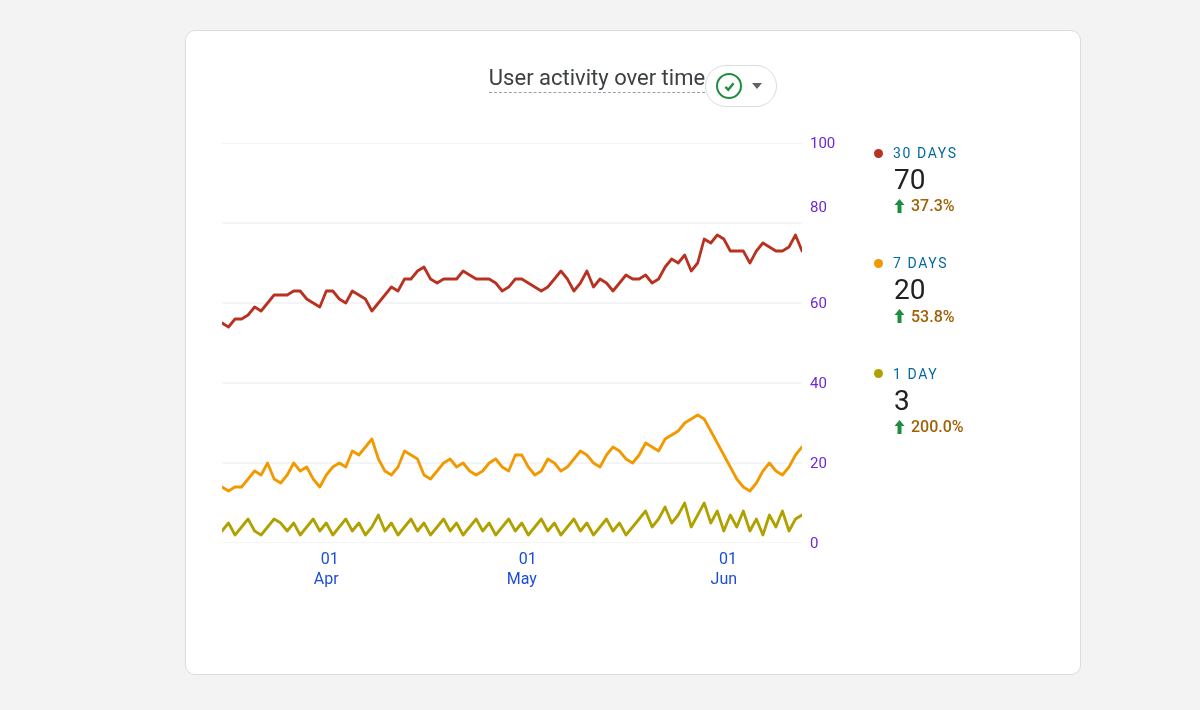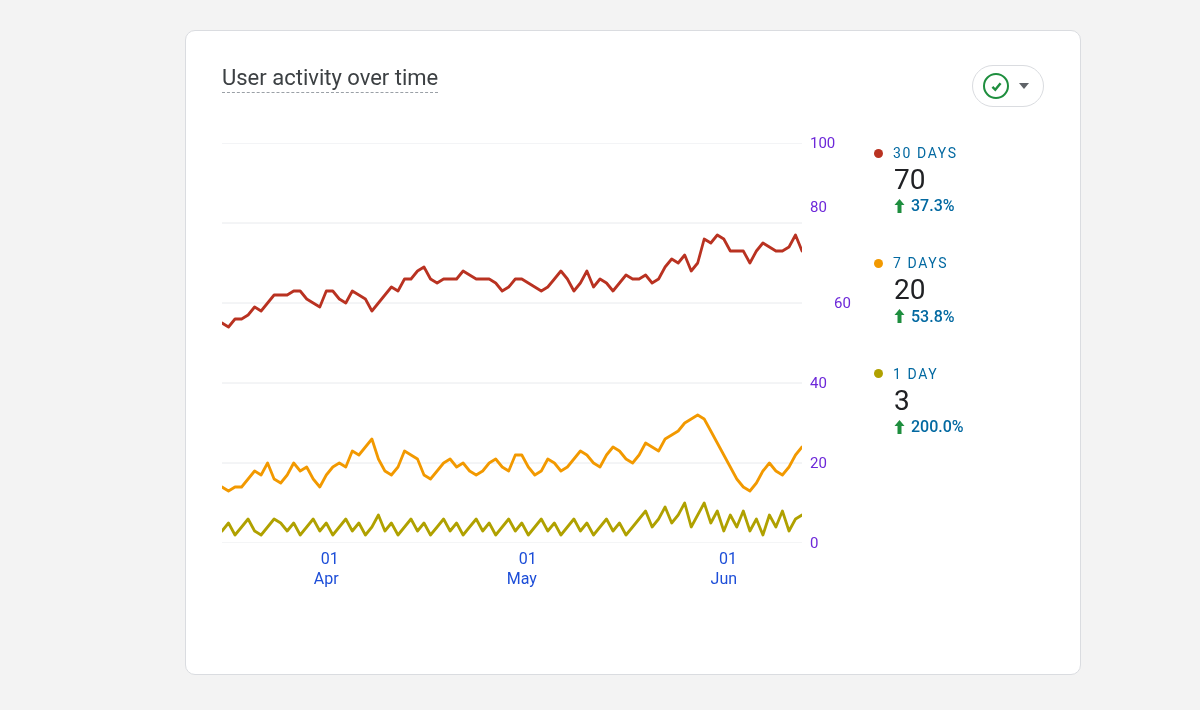--- a/index.html
+++ b/index.html
@@ -19,21 +19,21 @@
     width: 896px;
     height: 645px;
     background: #ffffff;
     border: 1px solid #dadce0;
     border-radius: 10px;
     box-sizing: border-box;
     padding: 34px 36px 24px 36px;
   }
   .card-header {
     display: flex;
-    justify-content: space-between;
+    justify-content: center;
     align-items: flex-start;
   }
   .title {
     font-size: 22px;
     color: #3c4043;
     border-bottom: 1px dashed #9aa0a6;
     padding-bottom: 2px;
   }
   .status-btn {
     display: inline-flex;
@@ -149,21 +149,21 @@
     font-weight: 400;
     color: #202124;
     margin: 4px 0 2px 20px;
     line-height: 1.05;
   }
   .legend-delta {
     display: flex;
     align-items: center;
     gap: 6px;
     font-size: 16px;
-    color: #0369a1;
+    color: #a16207;
     margin-left: 20px;
     font-weight: 500;
   }
   .legend-delta svg {
     width: 11px; height: 14px;
     fill: #1e8e3e;
   }
 </style>
 </head>
 <body>
@@ -198,21 +198,21 @@
         <g id="series-g">
             <polyline points="0.0,180.0 6.5,184.0 13.0,176.0 19.6,176.0 26.1,172.0 32.6,164.0 39.1,168.0 45.6,160.0 52.1,152.0 58.7,152.0 65.2,152.0 71.7,148.0 78.2,148.0 84.7,156.0 91.2,160.0 97.8,164.0 104.3,148.0 110.8,148.0 117.3,156.0 123.8,160.0 130.3,148.0 136.9,152.0 143.4,156.0 149.9,168.0 156.4,160.0 162.9,152.0 169.4,144.0 176.0,148.0 182.5,136.0 189.0,136.0 195.5,128.0 202.0,124.0 208.5,136.0 215.1,140.0 221.6,136.0 228.1,136.0 234.6,136.0 241.1,128.0 247.6,132.0 254.2,136.0 260.7,136.0 267.2,136.0 273.7,140.0 280.2,148.0 286.7,144.0 293.3,136.0 299.8,136.0 306.3,140.0 312.8,144.0 319.3,148.0 325.8,144.0 332.4,136.0 338.9,128.0 345.4,136.0 351.9,148.0 358.4,140.0 364.9,128.0 371.5,144.0 378.0,136.0 384.5,140.0 391.0,148.0 397.5,140.0 404.0,132.0 410.6,136.0 417.1,136.0 423.6,132.0 430.1,140.0 436.6,136.0 443.1,124.0 449.7,116.0 456.2,120.0 462.7,112.0 469.2,128.0 475.7,120.0 482.2,96.0 488.8,100.0 495.3,92.0 501.8,96.0 508.3,108.0 514.8,108.0 521.3,108.0 527.9,120.0 534.4,108.0 540.9,100.0 547.4,104.0 553.9,108.0 560.4,108.0 567.0,104.0 573.5,92.0 580.0,108.0" class="series" stroke="#b93221"></polyline>
             <polyline points="0.0,344.0 6.5,348.0 13.0,344.0 19.6,344.0 26.1,336.0 32.6,328.0 39.1,332.0 45.6,320.0 52.1,336.0 58.7,340.0 65.2,332.0 71.7,320.0 78.2,328.0 84.7,324.0 91.2,336.0 97.8,344.0 104.3,332.0 110.8,324.0 117.3,320.0 123.8,324.0 130.3,308.0 136.9,312.0 143.4,304.0 149.9,296.0 156.4,316.0 162.9,328.0 169.4,332.0 176.0,324.0 182.5,308.0 189.0,312.0 195.5,316.0 202.0,332.0 208.5,336.0 215.1,328.0 221.6,320.0 228.1,316.0 234.6,324.0 241.1,320.0 247.6,328.0 254.2,332.0 260.7,328.0 267.2,320.0 273.7,316.0 280.2,324.0 286.7,328.0 293.3,312.0 299.8,312.0 306.3,324.0 312.8,332.0 319.3,328.0 325.8,316.0 332.4,320.0 338.9,328.0 345.4,324.0 351.9,316.0 358.4,308.0 364.9,312.0 371.5,320.0 378.0,324.0 384.5,312.0 391.0,304.0 397.5,308.0 404.0,316.0 410.6,320.0 417.1,312.0 423.6,300.0 430.1,304.0 436.6,308.0 443.1,296.0 449.7,292.0 456.2,288.0 462.7,280.0 469.2,276.0 475.7,272.0 482.2,276.0 488.8,288.0 495.3,300.0 501.8,312.0 508.3,324.0 514.8,336.0 521.3,344.0 527.9,348.0 534.4,340.0 540.9,328.0 547.4,320.0 553.9,328.0 560.4,332.0 567.0,324.0 573.5,312.0 580.0,304.0" class="series" stroke="#f29900"></polyline>
             <polyline points="0.0,388.0 6.5,380.0 13.0,392.0 19.6,384.0 26.1,376.0 32.6,388.0 39.1,392.0 45.6,384.0 52.1,376.0 58.7,380.0 65.2,388.0 71.7,380.0 78.2,392.0 84.7,384.0 91.2,376.0 97.8,388.0 104.3,380.0 110.8,392.0 117.3,384.0 123.8,376.0 130.3,388.0 136.9,380.0 143.4,392.0 149.9,384.0 156.4,372.0 162.9,388.0 169.4,380.0 176.0,392.0 182.5,384.0 189.0,376.0 195.5,388.0 202.0,380.0 208.5,392.0 215.1,384.0 221.6,376.0 228.1,388.0 234.6,380.0 241.1,392.0 247.6,384.0 254.2,376.0 260.7,388.0 267.2,380.0 273.7,392.0 280.2,384.0 286.7,376.0 293.3,388.0 299.8,380.0 306.3,392.0 312.8,384.0 319.3,376.0 325.8,388.0 332.4,380.0 338.9,392.0 345.4,384.0 351.9,376.0 358.4,388.0 364.9,380.0 371.5,392.0 378.0,384.0 384.5,376.0 391.0,388.0 397.5,380.0 404.0,392.0 410.6,384.0 417.1,376.0 423.6,368.0 430.1,384.0 436.6,376.0 443.1,364.0 449.7,380.0 456.2,372.0 462.7,360.0 469.2,384.0 475.7,372.0 482.2,360.0 488.8,380.0 495.3,368.0 501.8,388.0 508.3,372.0 514.8,384.0 521.3,368.0 527.9,388.0 534.4,376.0 540.9,392.0 547.4,372.0 553.9,384.0 560.4,368.0 567.0,388.0 573.5,376.0 580.0,372.0" class="series" stroke="#b0a100"></polyline>
           </g>
       </svg>
       <div class="y-axis" id="y-axis">
           <div class="y-tick" style="top: 400px;">0</div>
           <div class="y-tick" style="top: 320px;">20</div>
           <div class="y-tick" style="top: 240px;">40</div>
-          <div class="y-tick" style="top: 160px; margin-left: 24px;">60</div>
+          <div class="y-tick" style="top: 160px;">60</div>
           <div class="y-tick" style="top: 64px;">80</div>
           <div class="y-tick" style="top: 0px;">100</div>
         </div>
       <div class="x-axis" id="x-axis">
           <div class="x-label" style="left: 104.27px;">01<br>Apr</div>
           <div class="x-label" style="left: 299.775px;">01<br>May</div>
           <div class="x-label" style="left: 501.798px;">01<br>Jun</div>
         </div>
     </div>
 

